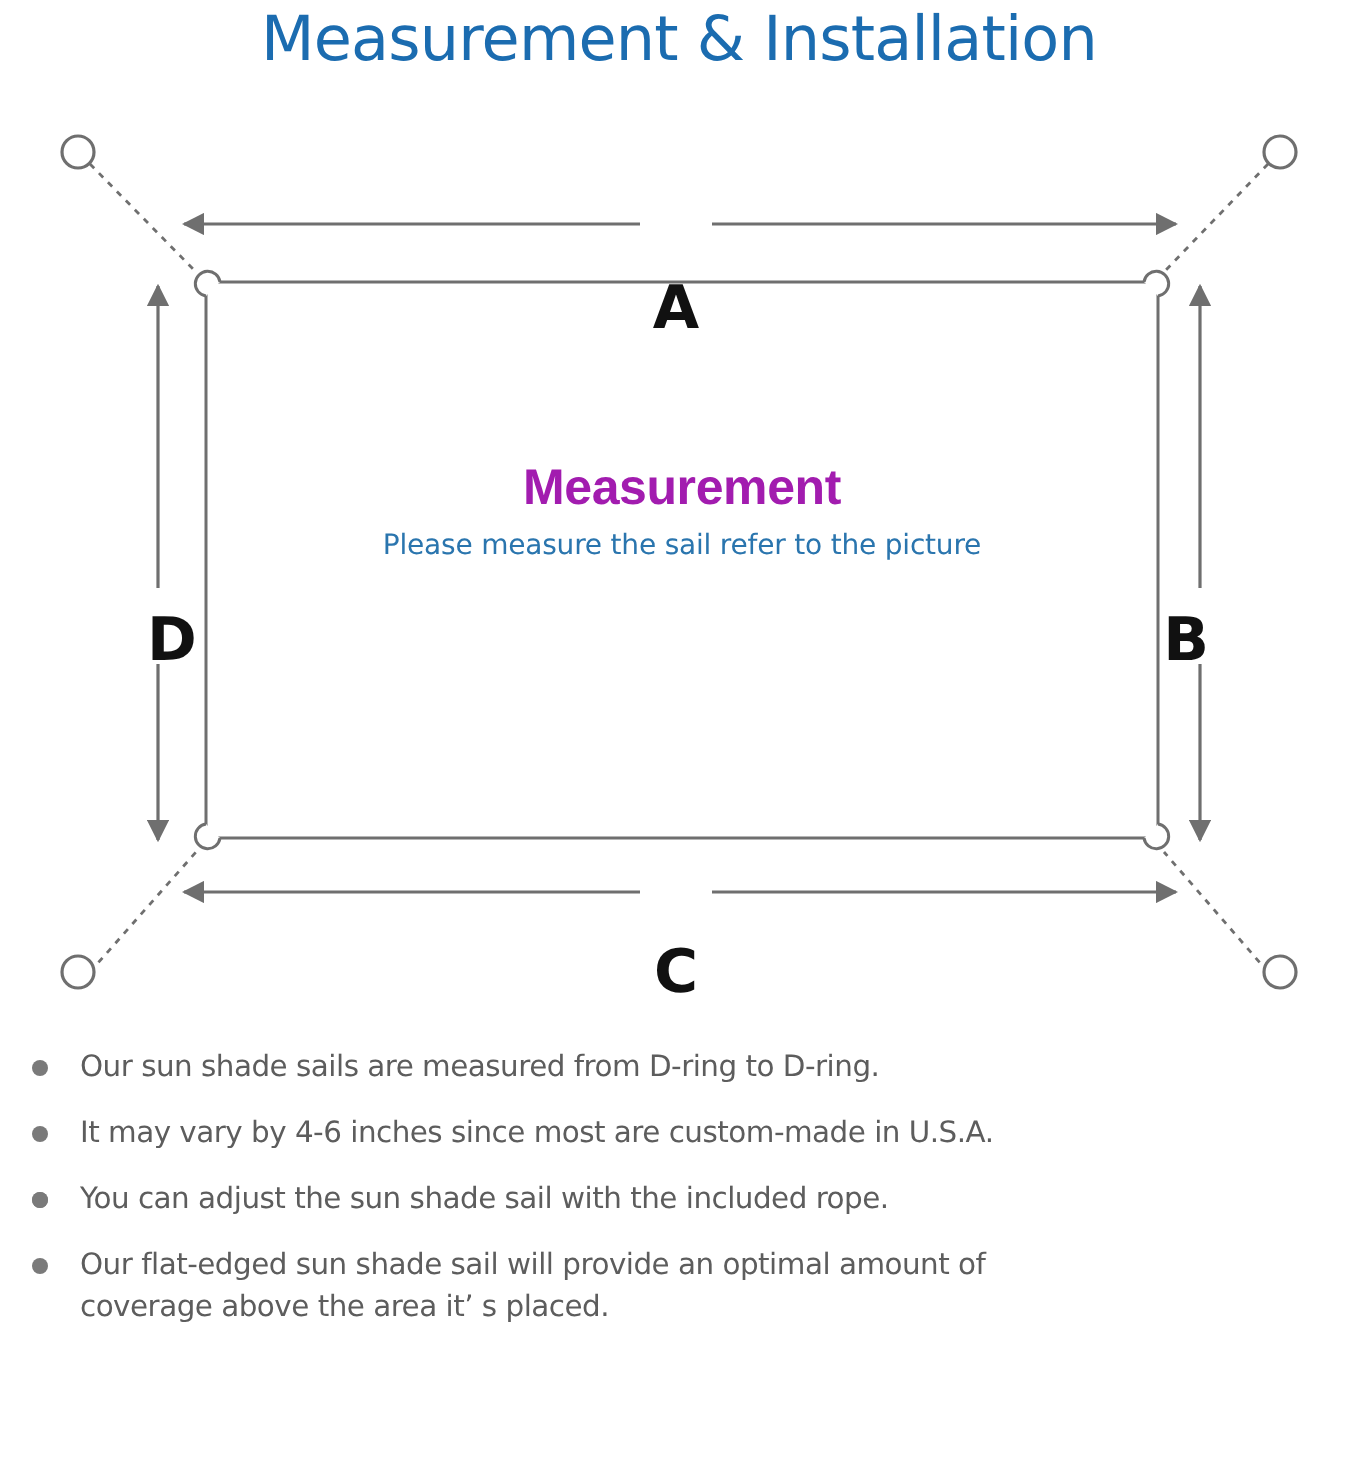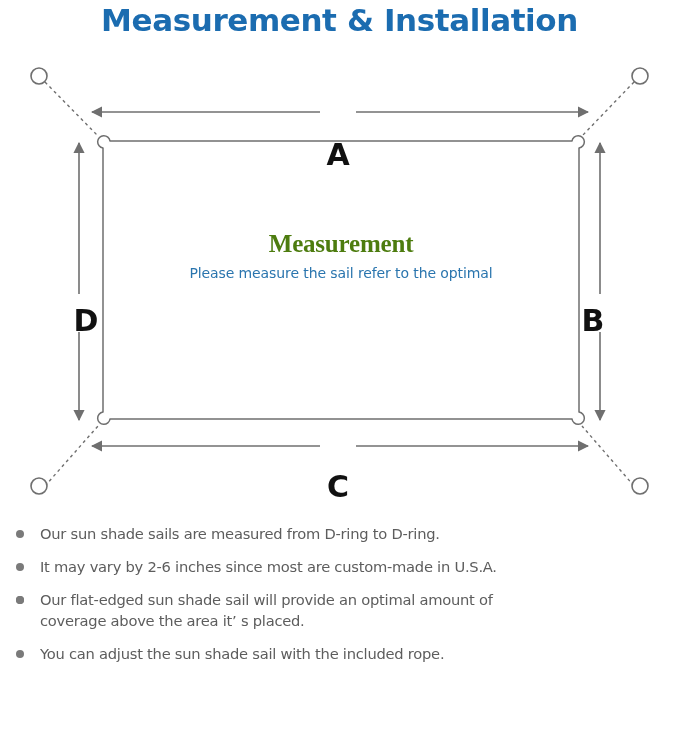--- a/index.html
+++ b/index.html
@@ -19,21 +19,21 @@
   
   #title {
     position: absolute;
     left: 0;
     top: 0;
     width: 679px;
     height: 42px;
     text-align: center;
     color: #1b6cb0;
     font-family: "DejaVu Sans", sans-serif;
-    font-weight: bold;
+    font-weight: normal;
     font-size: 31px;
     line-height: 40px;
     letter-spacing: -0.4px;
     white-space: nowrap;
   }
 
   
   #diagram {
     position: absolute;
     left: 0;
@@ -46,22 +46,22 @@
   
   #sail-center {
     position: absolute;
     left: 103px;
     top: 185px;
     width: 476px;
     text-align: center;
     pointer-events: none;
   }
   #sail-center .ctr-title {
-    color: #4d7c0f;
-    font-family: Liberation Serif, serif;
+    color: #a21caf;
+    font-family: Liberation Sans, sans-serif;
     font-weight: bold;
     font-size: 25px;
     line-height: 30px;
     letter-spacing: -0.2px;
   }
   #sail-center .ctr-sub {
     color: #2a75ae;
     font-family: "DejaVu Sans", sans-serif;
     font-weight: normal;
     font-size: 14px;
@@ -162,42 +162,42 @@
       <line x1="79" y1="250" x2="79" y2="99" marker-end="url(#ahL)"></line>
       <line x1="79" y1="288" x2="79" y2="376" marker-end="url(#ahL)"></line>
 
       <line x1="600" y1="250" x2="600" y2="99" marker-end="url(#ahL)"></line>
       <line x1="600" y1="288" x2="600" y2="376" marker-end="url(#ahL)"></line>
     </g>
   </svg>
 
   <div id="sail-center">
     <div class="ctr-title">Measurement</div>
-    <div class="ctr-sub">Please measure the sail refer to the optimal</div>
+    <div class="ctr-sub">Please measure the sail refer to the picture</div>
   </div>
 
   <div class="dim-letter" id="dim-a">A</div>
   <div class="dim-letter" id="dim-b">B</div>
   <div class="dim-letter" id="dim-c">C</div>
   <div class="dim-letter" id="dim-d">D</div>
 </div>
 
 <div id="notes">
   <div class="note-row">
     <span class="note-bullet"></span>
     <span>Our sun shade sails are measured from D-ring to D-ring.</span>
   </div>
   <div class="note-row">
     <span class="note-bullet"></span>
-    <span>It may vary by 2-6 inches since most are custom-made in U.S.A.</span>
-  </div>
-  <div class="note-row">
-    <span class="note-bullet"></span>
+    <span>It may vary by 4-6 inches since most are custom-made in U.S.A.</span>
+  </div>
+  <div class="note-row">
+    <span class="note-bullet"></span>
+  </div>
+  <div class="note-row">
+    <span class="note-bullet"></span>
+    <span>You can adjust the sun shade sail with the included rope.</span>
   </div>
   <div class="note-row">
     <span class="note-bullet"></span>
     <span>Our flat-edged sun shade sail will provide an optimal amount of coverage above the area it’ s placed.</span>
   </div>
-  <div class="note-row">
-    <span class="note-bullet"></span>
-    <span>You can adjust the sun shade sail with the included rope.</span>
-  </div>
 </div>
 
 </body></html>

